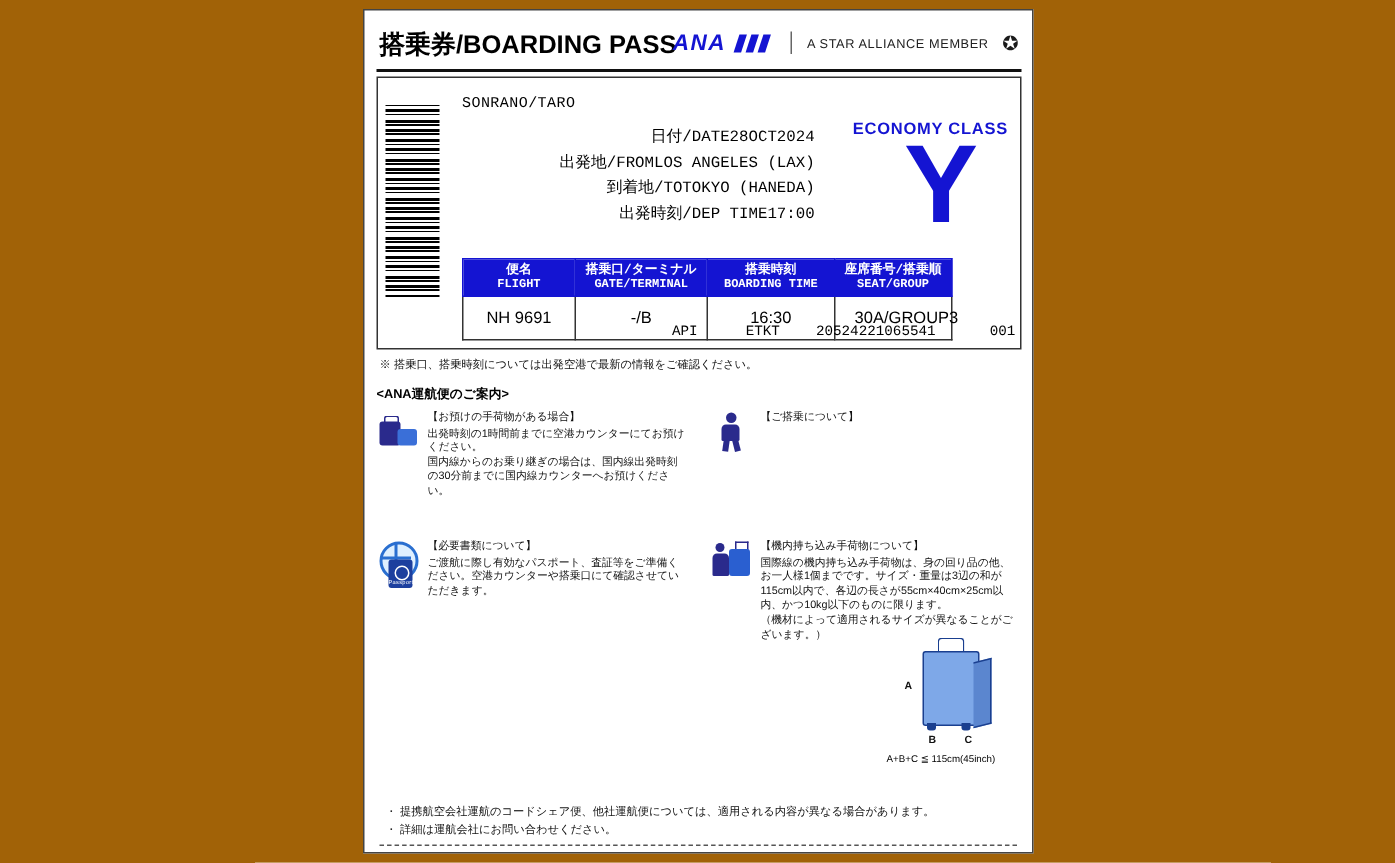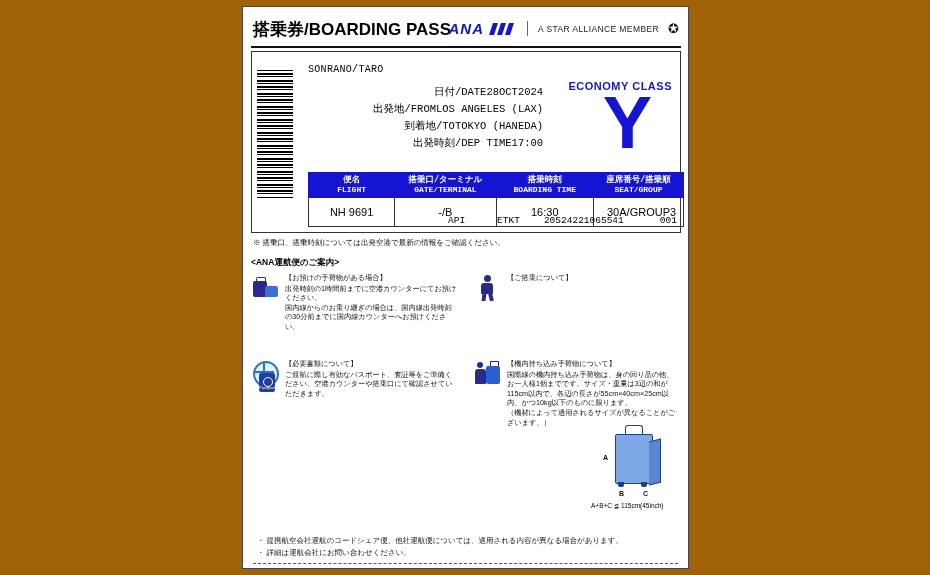--- a/index.html
+++ b/index.html
@@ -173,21 +173,21 @@
     line-height: 74px;
     font-weight: bold;
     color: #1414d2;
     font-family: "Liberation Sans", sans-serif;
   }
   
   .bp-table {
     position: absolute;
     left: 56px;
     top: 120px;
-    width: 376px;
+    width: 327px;
     border-collapse: collapse;
     table-layout: fixed;
   }
   .bp-table th {
     background: #1414d2;
     color: #ffffff;
     font-size: 8px;
     line-height: 10px;
     font-weight: bold;
     padding: 2px 1px;

